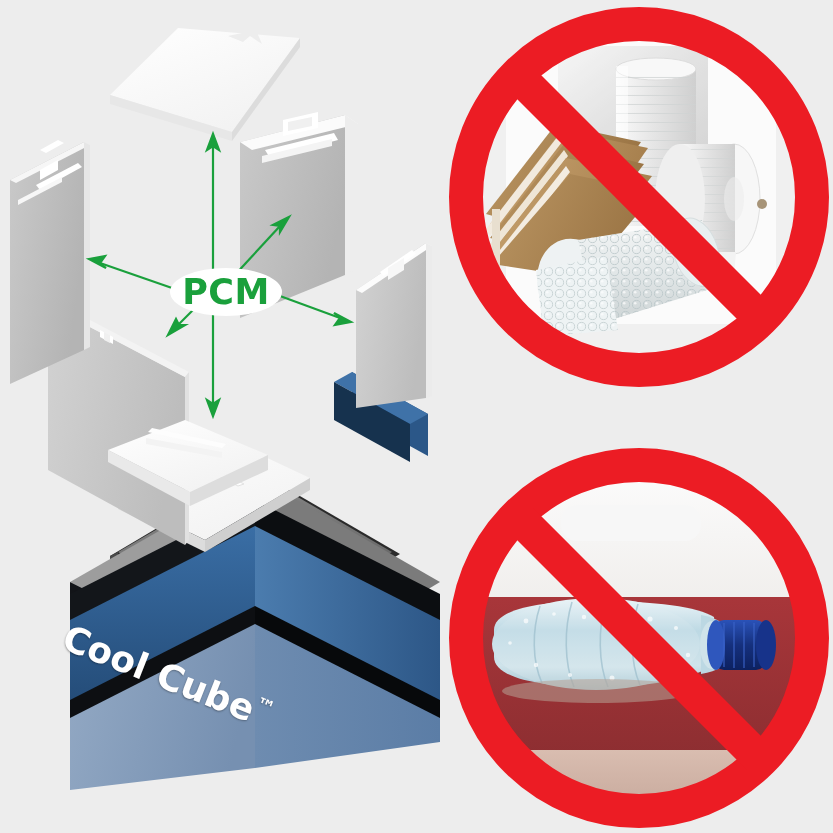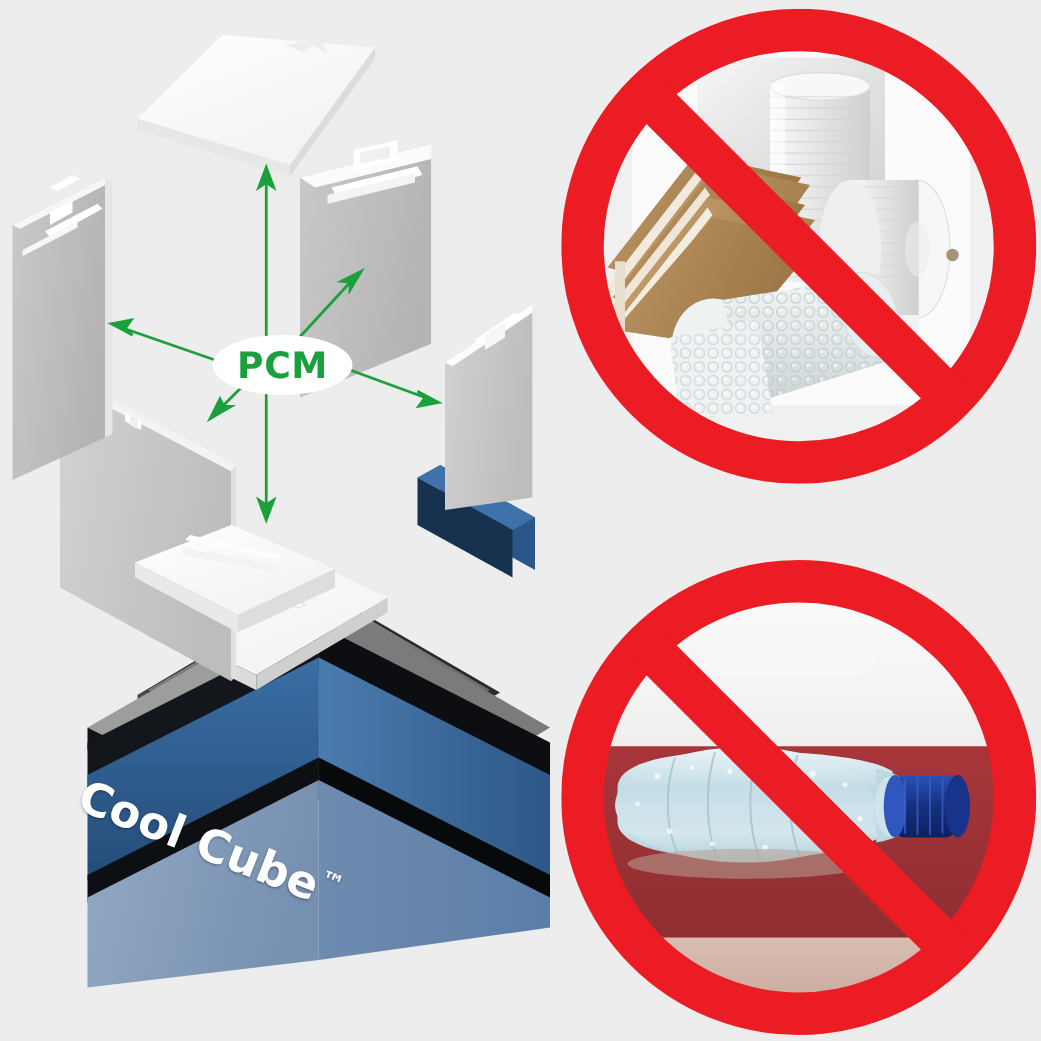--- a/index.html
+++ b/index.html
@@ -21,21 +21,21 @@
     display:flex;align-items:center;justify-content:center;
     pointer-events:none;
   }
   #pcm-ellipse{
     position:absolute;left:0;top:0;width:112px;height:48px;
     background:#ffffff;border-radius:50%;
   }
   #pcm-text{
     position:relative;
     font-family:"DejaVu Sans","Liberation Sans",sans-serif;
-    font-weight:bold;font-size:29px;letter-spacing:0.5px;
+    font-weight:bold;font-size:35px;letter-spacing:0.5px;
     color:#1aa03c;line-height:1;
   }
 
   
   #coolcube-word{
     position:absolute;left:72px;top:617px;
     font-family:"DejaVu Sans","Liberation Sans",sans-serif;
     font-weight:bold;font-size:36px;color:#ffffff;
     transform:rotate(21.5deg);transform-origin:left top;
     white-space:nowrap;text-shadow:0 1px 2px rgba(0,0,0,.35);

